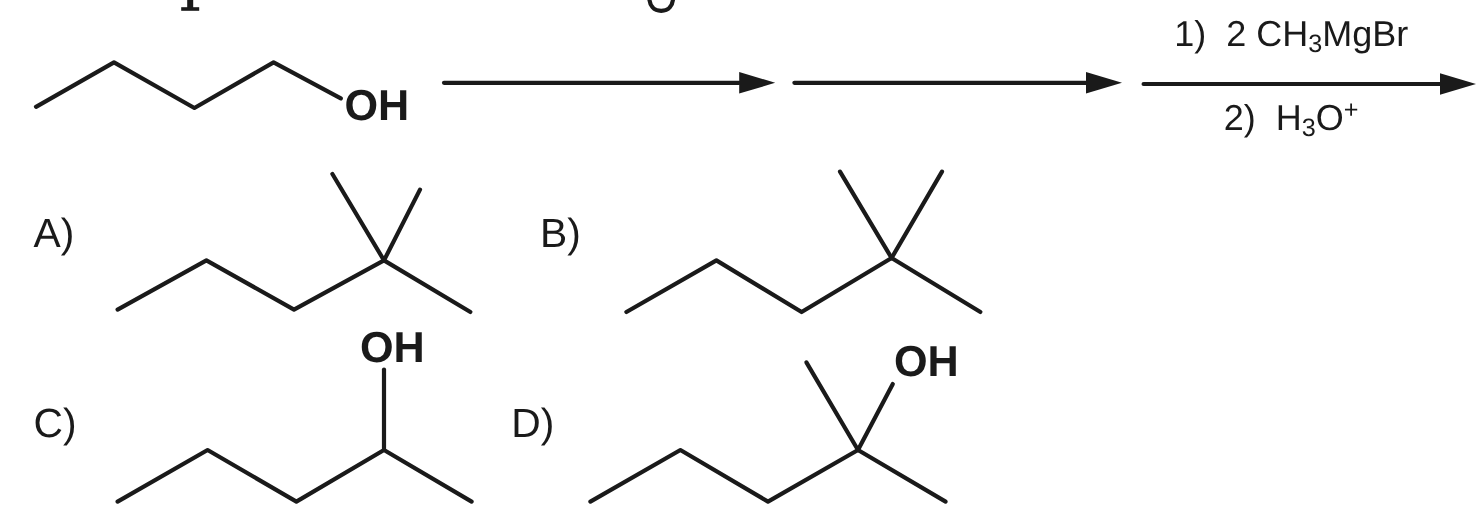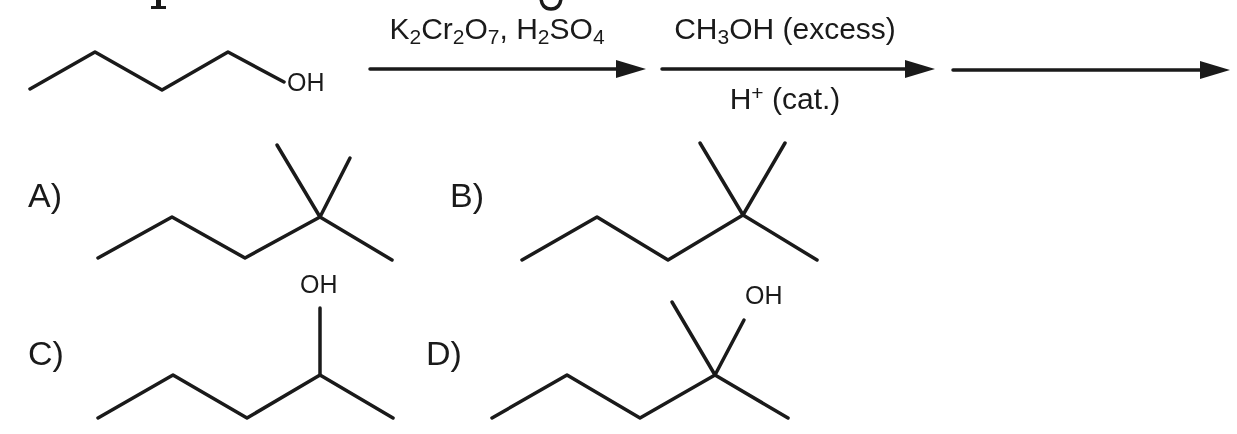--- a/index.html
+++ b/index.html
@@ -4,21 +4,21 @@
 <style>
   html,body{margin:0;padding:0;background:#ffffff;}
   .canvas{
     position:relative;width:1237px;height:434px;overflow:hidden;
     background:var(--bg,#ffffff);color:var(--ink,#1a1a1a);
     font-family:"Liberation Sans","DejaVu Sans",sans-serif;
   }
   .txt{position:absolute;line-height:1;white-space:nowrap;}
   .formula{font-size:30px;}
   .center{text-align:center;}
-  .atom{font-size:25px;}
+  .atom{font-size:36px;font-weight:bold;}
   .letter{font-size:34px;}
   sub{font-size:0.7em;vertical-align:-0.25em;line-height:0;}
   sup{font-size:0.7em;vertical-align:0.45em;line-height:0;}
   svg.layer{position:absolute;left:0;top:0;}
   .bond{stroke:var(--ink,#1a1a1a);stroke-width:3.5;fill:none;stroke-linecap:round;stroke-linejoin:round;}
   .head{fill:var(--ink,#1a1a1a);stroke:none;}
   .frag-stem{position:absolute;left:156px;top:0;width:5px;height:7px;background:var(--ink,#1a1a1a);}
   .frag-serif{position:absolute;left:151px;top:6px;width:15px;height:3px;background:var(--ink,#1a1a1a);}
 </style>
 </head>
@@ -74,25 +74,24 @@
     <g>
       <polyline class="bond" points="492,418 567,375 640,418 715,375"></polyline>
       <line class="bond" x1="715" y1="375" x2="672" y2="302"></line>
       <line class="bond" x1="715" y1="375" x2="744" y2="320"></line>
       <line class="bond" x1="715" y1="375" x2="788" y2="418"></line>
     </g>
   </svg>
 
   <div class="txt atom" style="left:287px;top:70px">OH</div>
 
-  <div class="txt formula center" style="left:372px;top:14px;width:250px">K<sub>2</sub>Cr<sub>2</sub>O<sub>7</sub>, H<sub>2</sub>SO<sub>4</sub></div>
 
-  <div class="txt formula center" style="left:660px;top:14px;width:250px">CH<sub>3</sub>OH (excess)</div>
-  <div class="txt formula center" style="left:660px;top:84px;width:250px">H<sup>+</sup> (cat.)</div>
 
+  <div class="txt formula center" style="left:951px;top:14px;width:250px">1)&nbsp; 2 CH<sub>3</sub>MgBr</div>
+  <div class="txt formula center" style="left:951px;top:84px;width:250px">2)&nbsp; H<sub>3</sub>O<sup>+</sup></div>
 
   <div class="txt letter" style="left:28px;top:178px">A)</div>
 
   <div class="txt letter" style="left:450px;top:178px">B)</div>
 
   <div class="txt letter" style="left:28px;top:336px">C)</div>
   <div class="txt atom" style="left:300px;top:272px">OH</div>
 
   <div class="txt letter" style="left:426px;top:336px">D)</div>
   <div class="txt atom" style="left:745px;top:283px">OH</div>

